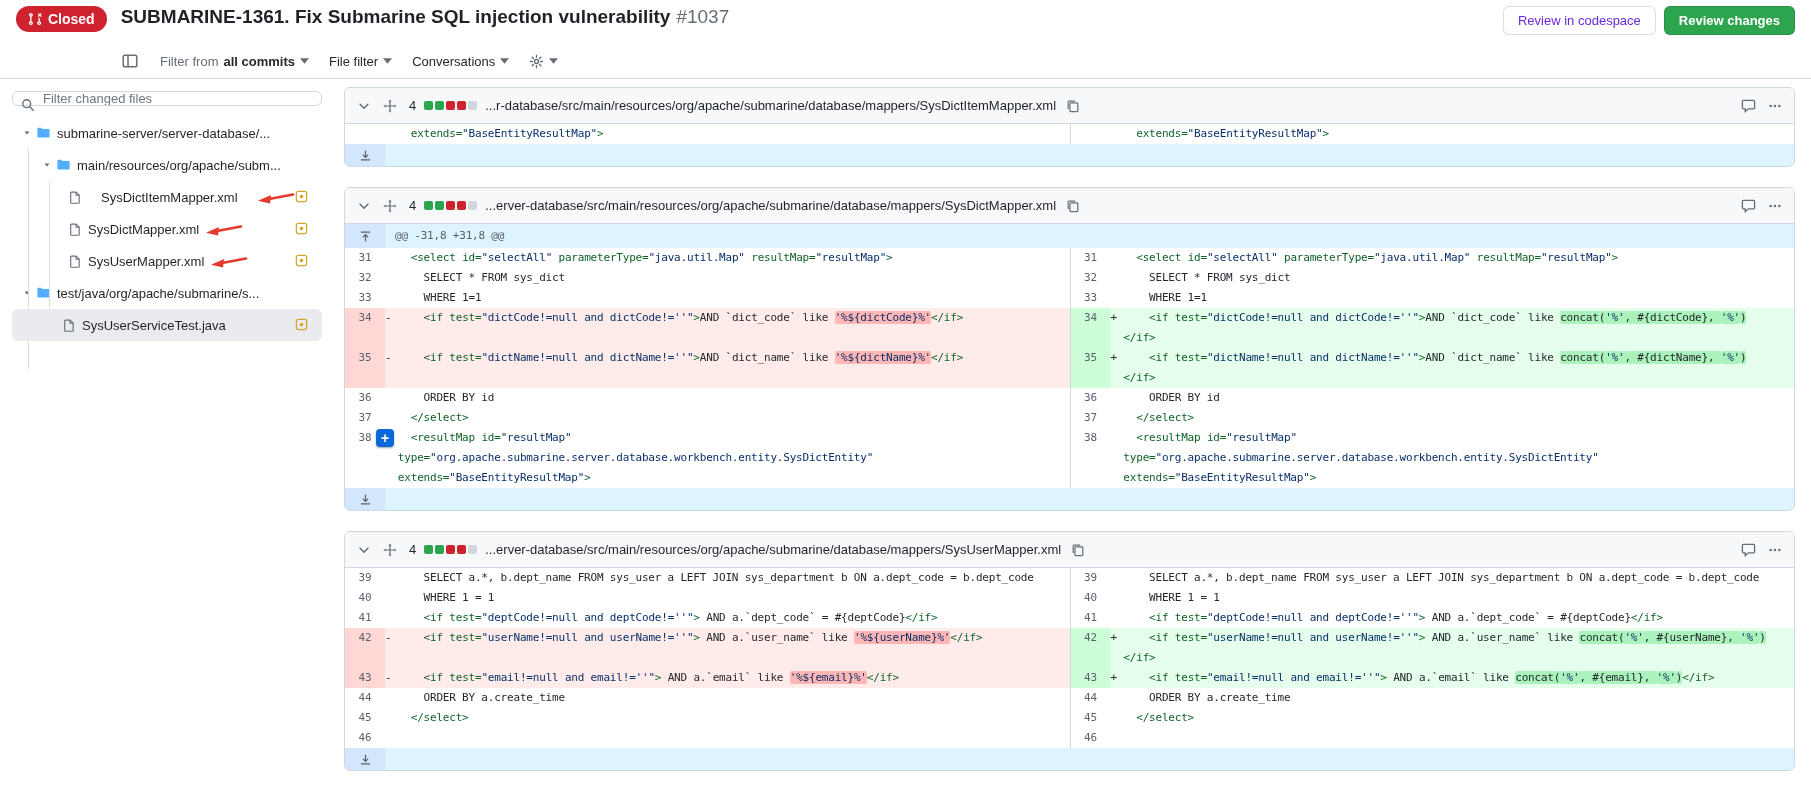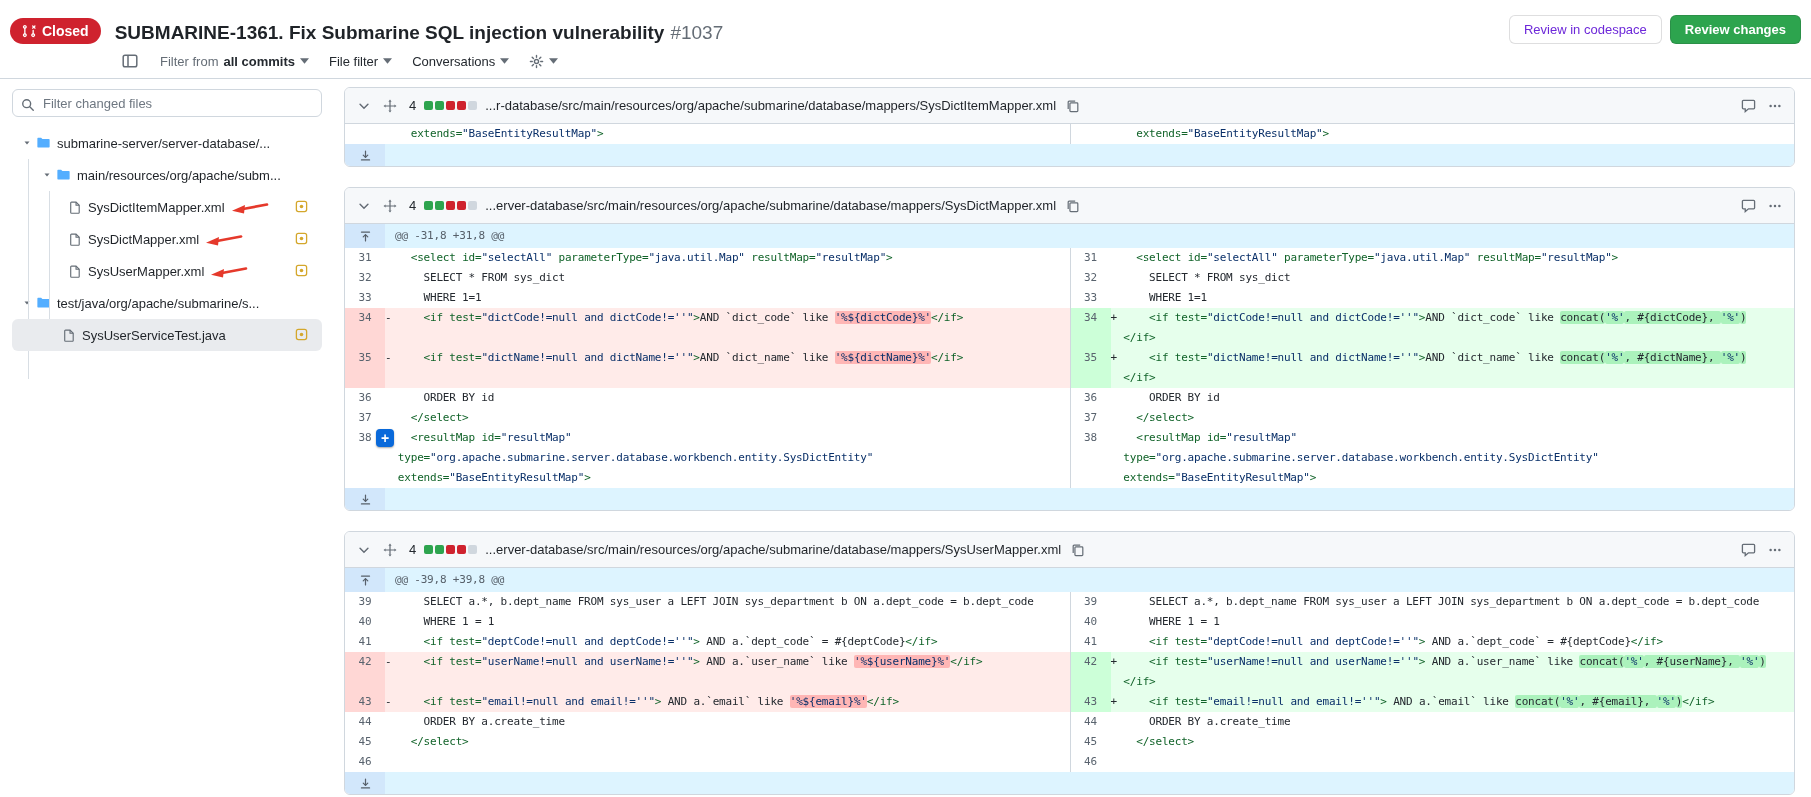--- a/index.html
+++ b/index.html
@@ -1,38 +1,38 @@
 <!DOCTYPE html>
 <html><head>
 <meta charset="utf-8">
 <style>
   *{margin:0;padding:0;box-sizing:border-box}
   html,body{width:1811px;height:797px;overflow:hidden;background:#fff;
     font-family:"Liberation Sans",sans-serif;color:#1f2328}
   .topbar{padding-top:6px;border-bottom:1px solid #d0d7de;background:#fff}
-  .row1{display:flex;align-items:flex-end;height:38px;padding:0 10px}
+  .row1{display:flex;align-items:flex-start;height:38px;padding:0 16px}
   .badge{display:inline-flex;align-items:center;gap:6px;background:#cf222e;color:#fff;
     font-weight:700;font-size:14px;padding:5px 12px;border-radius:999px;flex:none}
   .title{font-size:19px;font-weight:700;margin-left:14px;flex:1;white-space:nowrap;overflow:hidden}
   .prnum{color:#656d76;font-weight:400;margin-left:6px}
   .hbtns{display:flex;gap:8px;flex:none}
   .btn{font-family:inherit;font-size:13px;padding:6px 14px;border-radius:6px;
     border:1px solid rgba(31,35,40,0.15);background:#f6f8fa;cursor:pointer}
   .btn.codespace{color:#6d28d9;font-weight:500;background:#fff}
   .btn.green{background:#2da44e;color:#fff;font-weight:600;border-color:rgba(31,35,40,0.15)}
   .row2{display:flex;align-items:center;gap:20px;height:34px;padding-left:120px;font-size:13px}
   .iconbtn{background:none;border:none;display:inline-flex;align-items:center;cursor:pointer;padding:2px}
   .menubtn{display:inline-flex;align-items:center;gap:5px;background:none;border:none;
     font-family:inherit;font-size:13px;color:#24292f;cursor:pointer}
   .menubtn strong{font-weight:700}
   .muted{color:#656d76}
   .pbody{display:flex;height:718px}
   .sidebar{width:334px;flex:none;padding:10px 12px;overflow:hidden}
   .filterbox{position:relative;margin-bottom:10px}
-  .filterbox input{width:100%;height:28px;border:1px solid #d0d7de;border-radius:6px;
+  .filterbox input{width:100%;height:15px;border:1px solid #d0d7de;border-radius:6px;
     padding:0 10px 0 30px;font-size:13px;color:#24292f;outline:none;font-family:inherit}
   .filterbox input::placeholder{color:#6e7781}
   .sicon{position:absolute;left:9px;top:9px}
   .tree{position:relative}
   .trow{display:flex;align-items:center;height:32px;position:relative;font-size:13px;
     cursor:pointer;border-radius:6px}
   .trow.selected{background:rgba(175,184,193,0.28)}
   .caret{width:14px;display:inline-flex;justify-content:center;flex:none}
   .ticon{margin:0 6px 0 2px;display:inline-flex;flex:none}
   .tlabel{white-space:nowrap}
@@ -159,21 +159,21 @@
                 <path fill="#656d76" d="M4 5.5l4 5 4-5z"></path>
               </svg>
             </span>
             <span class="ticon">
               <svg width="15" height="14" viewBox="0 0 16 16">
                 <path fill="#54aeff" d="M1.75 2h3.5l1.5 1.5h7.5c.41 0 .75.34.75.75v8a.75.75 0 0 1-.75.75H1.75A.75.75 0 0 1 1 12.25v-9.5C1 2.34 1.34 2 1.75 2z"></path>
               </svg>
             </span>
             <span class="tlabel">main/resources/org/apache/subm...</span>
           </div>
-          <div class="trow" style="padding-left: 54px;">
+          <div class="trow" style="padding-left: 54px; gap: 13px;">
             <span class="ticon">
               <svg width="14" height="15" viewBox="0 0 16 16">
                 <path fill="none" stroke="#656d76" stroke-width="1.3" d="M4 1.8h5.2l3.6 3.6v8.3a.9.9 0 0 1-.9.9H4a.9.9 0 0 1-.9-.9V2.7a.9.9 0 0 1 .9-.9z"></path>
                 <path fill="none" stroke="#656d76" stroke-width="1.3" d="M9.2 1.8v3.6h3.6"></path>
               </svg>
             </span>
             <span class="tlabel">SysDictItemMapper.xml</span>
             <span class="anno">
               <svg width="38" height="13" viewBox="0 0 38 13">
                 <path d="M36 3.5L12 8" fill="none" stroke="#e5392b" stroke-width="2.6" stroke-linecap="round"></path>
@@ -528,32 +528,20 @@
               <svg width="14" height="14" viewBox="0 0 16 16">
                 <g fill="#656d76">
                   <circle cx="3" cy="8" r="1.4"></circle>
                   <circle cx="8" cy="8" r="1.4"></circle>
                   <circle cx="13" cy="8" r="1.4"></circle>
                 </g>
               </svg>
             </button>
           </div>
           <div class="fbody">
-            <div class="drow hunkrow">
-              <div class="hunkgut">
-                <svg width="13" height="13" viewBox="0 0 16 16">
-                  <g stroke="#57606a" stroke-width="1.5" fill="none" stroke-linecap="round" stroke-linejoin="round">
-                    <path d="M3 2.5h10"></path>
-                    <path d="M8 13.5V6"></path>
-                    <path d="M5.2 8.5L8 5.7l2.8 2.8"></path>
-                  </g>
-                </svg>
-              </div>
-              <div class="hunktext">@@ -39,8 +39,8 @@</div>
-            </div>
             <div class="drow">
               <div class="dcell y-c">
                 <div class="dnum">39</div>
                 <div class="dcode"><span class="sg-p">  </span><span class="sg-p">    SELECT a.*, b.dept_name FROM sys_user a LEFT JOIN sys_department b ON a.dept_code = b.dept_code</span></div>
               </div>
               <div class="dcell y-c">
                 <div class="dnum">39</div>
                 <div class="dcode"><span class="sg-p">  </span><span class="sg-p">    SELECT a.*, b.dept_name FROM sys_user a LEFT JOIN sys_department b ON a.dept_code = b.dept_code</span></div>
               </div>
             </div>

